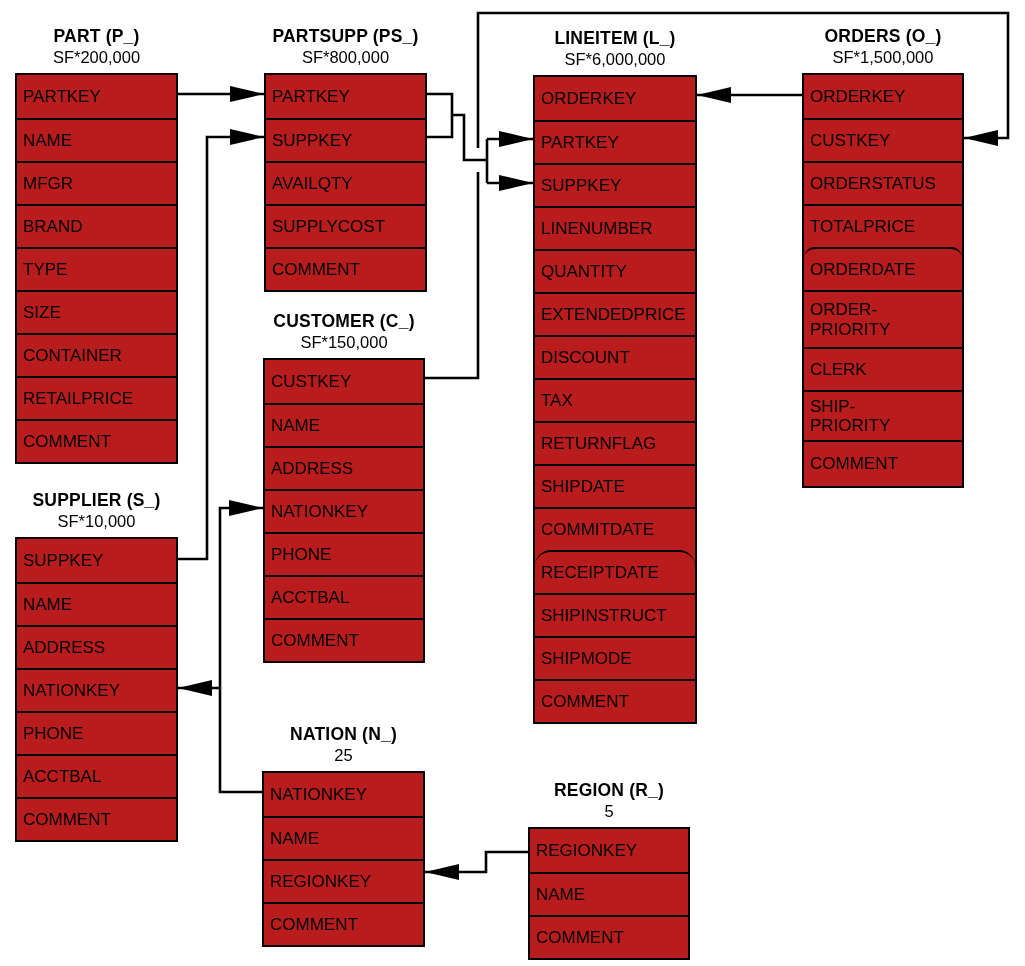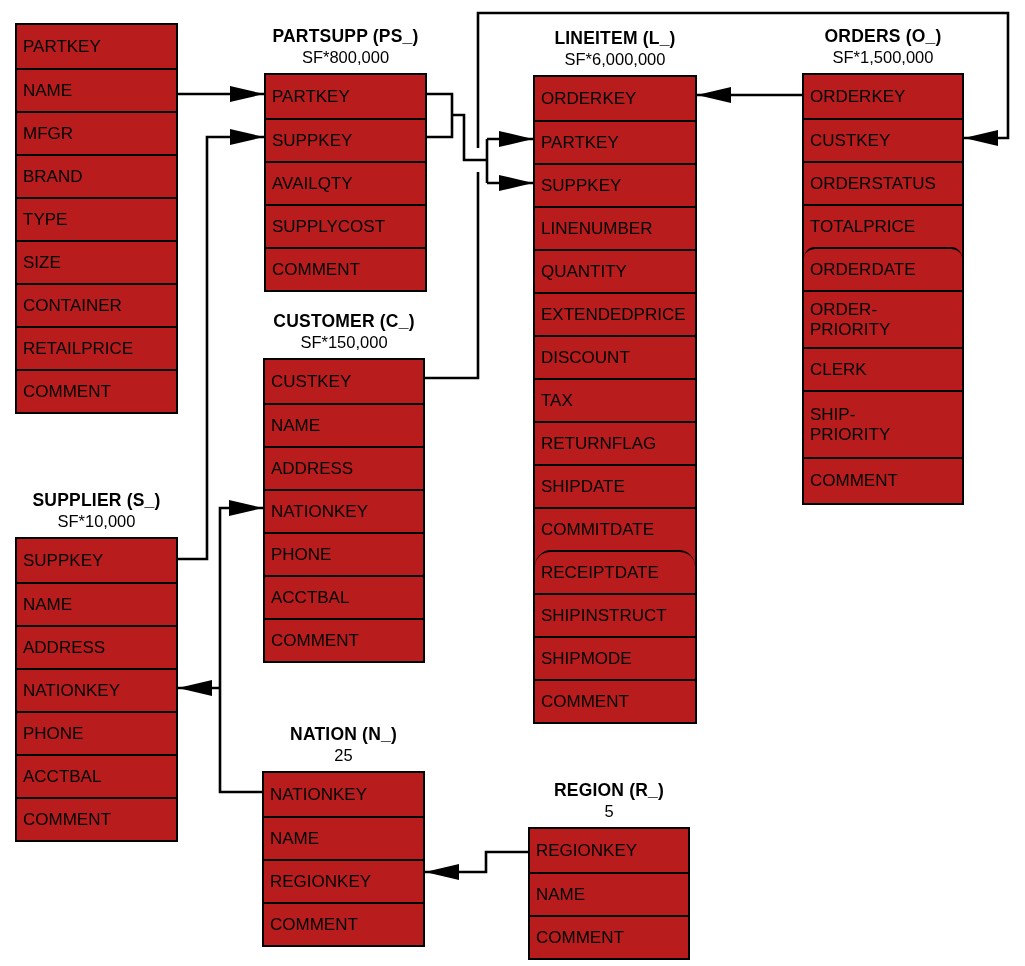--- a/index.html
+++ b/index.html
@@ -73,20 +73,24 @@
     <g>
       <path d="M220 688 H178" marker-end="url(#ah)"></path>
     </g>
 
     <g>
       <path d="M528 852 H486 V872 H425" marker-end="url(#ah)"></path>
     </g>
   </svg>
 
   <div class="etable" style="left:15px;top:23px;width:163px">
+    <div class="thead">
+      <div class="tname">PART (P_)</div>
+      <div class="tcard">SF*200,000</div>
+    </div>
     <div class="tbox">
         <div class="trow" style="height: 43px;">PARTKEY</div>
         <div class="trow" style="height: 43px;">NAME</div>
         <div class="trow" style="height: 43px;">MFGR</div>
         <div class="trow" style="height: 43px;">BRAND</div>
         <div class="trow" style="height: 43px;">TYPE</div>
         <div class="trow" style="height: 43px;">SIZE</div>
         <div class="trow" style="height: 43px;">CONTAINER</div>
         <div class="trow" style="height: 43px;">RETAILPRICE</div>
         <div class="trow" style="height: 43px;">COMMENT</div>
@@ -138,21 +142,21 @@
     </div>
     <div class="tbox">
         <div class="trow" style="height: 43px;">ORDERKEY</div>
         <div class="trow" style="height: 43px;">CUSTKEY</div>
         <div class="trow" style="height: 43px; text-align: center;">ORDERSTATUS</div>
         <div class="trow" style="height: 43px;">TOTALPRICE</div>
         <div class="trow" style="height: 43px; border-radius: 11px;">ORDERDATE</div>
         <div class="trow" style="height: 57px;">ORDER-
 PRIORITY</div>
         <div class="trow" style="height: 43px;">CLERK</div>
-        <div class="trow" style="height: 67px;">SHIP-
+        <div class="trow" style="height: 50px;">SHIP-
 PRIORITY</div>
         <div class="trow" style="height: 46px;">COMMENT</div>
       </div>
   </div>
 
   <div class="etable" style="left:15px;top:487px;width:163px">
     <div class="thead">
       <div class="tname">SUPPLIER (S_)</div>
       <div class="tcard">SF*10,000</div>
     </div>

